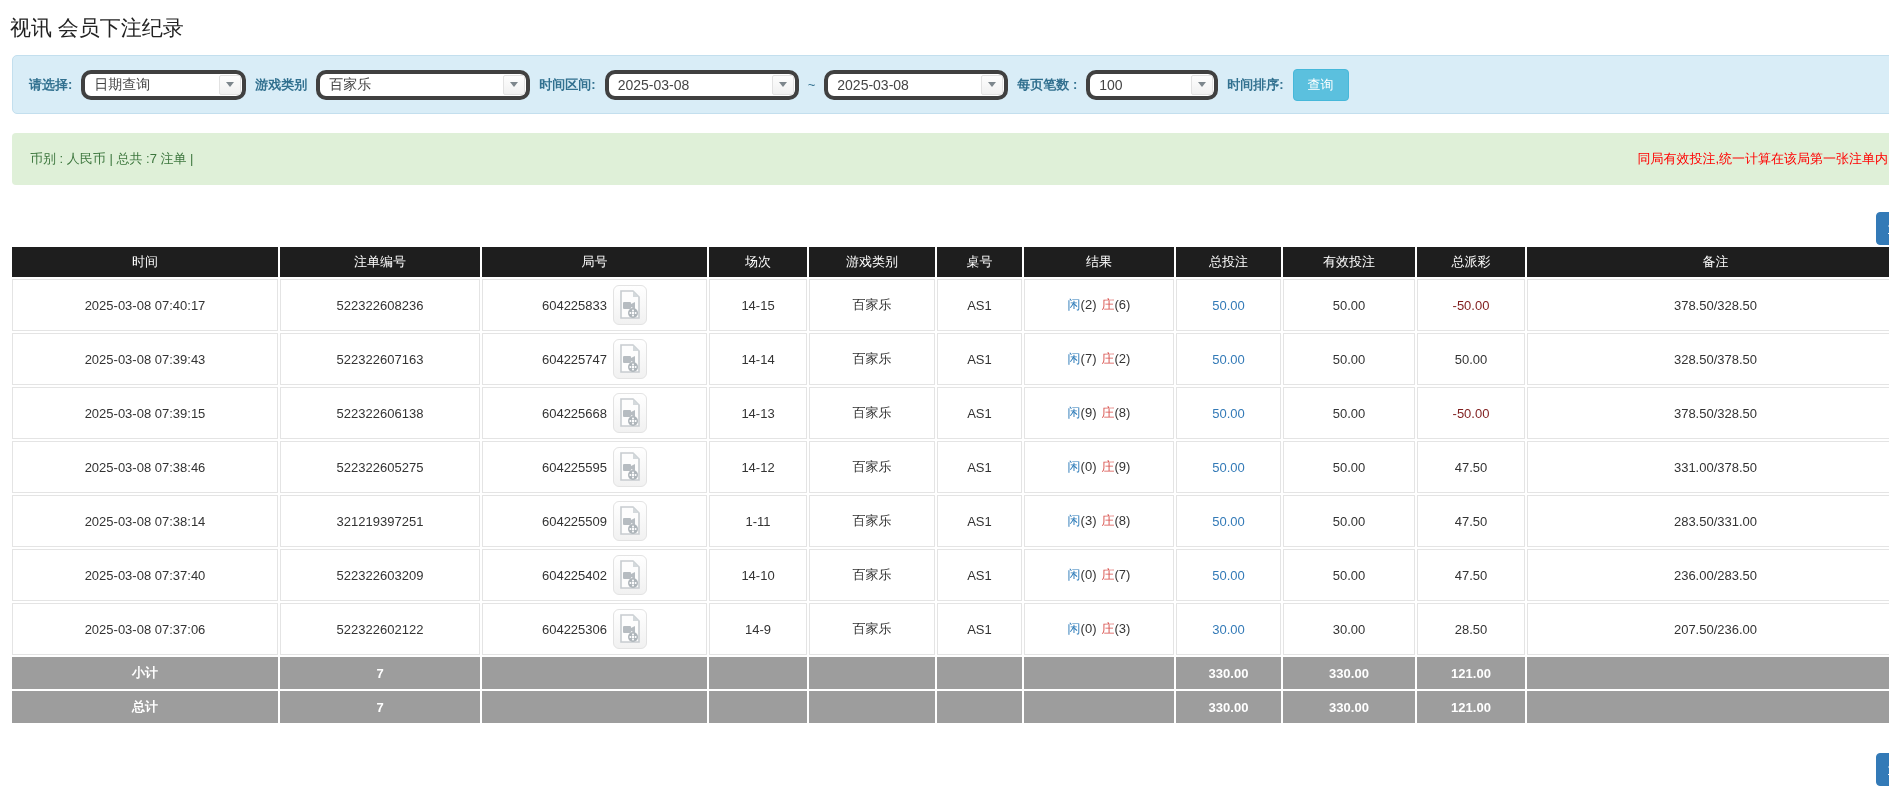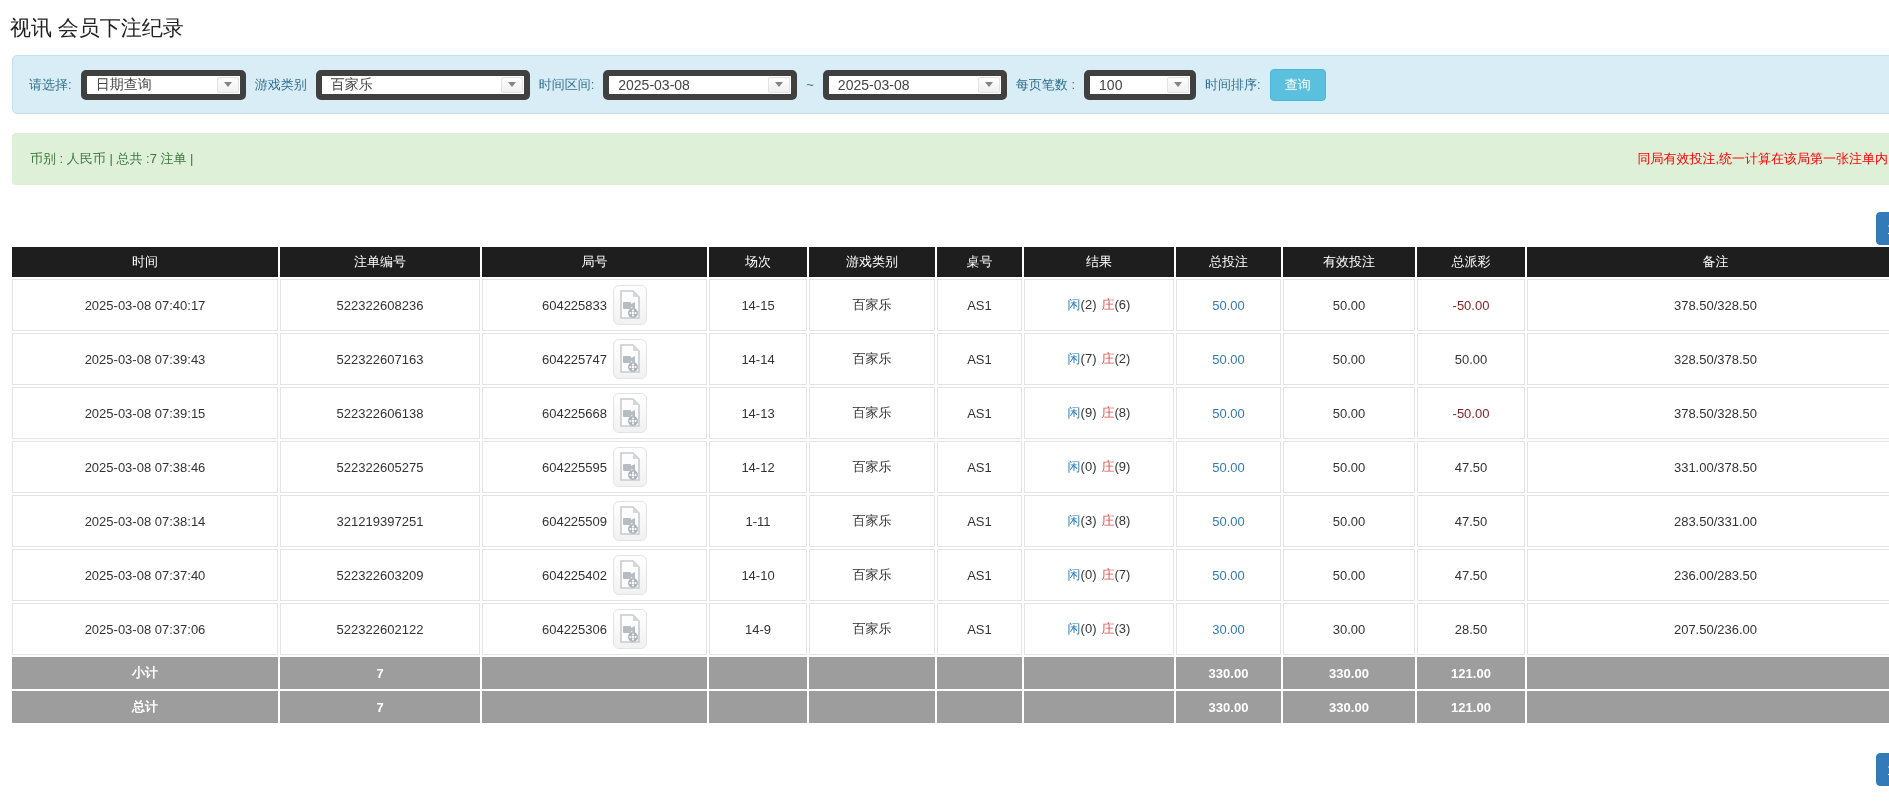--- a/index.html
+++ b/index.html
@@ -9,24 +9,24 @@
     font-size:13px; color:#333;
   }
   .page-title { font-size:21px; font-weight:400; color:#222; margin:14px 0 0 10px; }
 
   
   .filter-panel {
     margin:13px 0 0 12px; height:59px; background:#d9edf7;
     border:1px solid #c3dfee; border-radius:5px;
     display:flex; align-items:center; gap:9px; padding:0 16px; box-sizing:border-box;
   }
-  .f-label { color:#31708f; font-weight:normal; white-space:nowrap; }
+  .f-label { color:#31708f; font-weight:bold; white-space:nowrap; }
   .combo {
     display:inline-flex; height:30px; background:#fff;
-    border:6px solid #404040; border-radius:5px; box-sizing:border-box; align-items:stretch;
+    border:4px solid #404040; border-radius:10px; box-sizing:border-box; align-items:stretch;
   }
   .combo .val { flex:1; display:flex; align-items:center; padding:0 9px; font-size:14px; color:#444; white-space:nowrap; overflow:hidden; }
   .combo .arrow-btn {
     width:22px; margin:1px; border:1px solid #e2e2e2; border-radius:2px;
     background:linear-gradient(#fdfdfd,#f1f1f1); display:flex; align-items:center; justify-content:center;
     cursor:pointer; padding:0;
   }
   .caret { width:0; height:0; border-left:4px solid transparent; border-right:4px solid transparent; border-top:5px solid #7d868c; }
   .tilde { color:#31708f; }
   .search-btn {
@@ -110,21 +110,21 @@
   </div>
   <span class="tilde">~</span>
   <div class="combo" style="width:184px">
     <span class="val">2025-03-08</span>
     <button class="arrow-btn">
         <span class="caret"></span>
       </button>
   </div>
 
   <span class="f-label">每页笔数 :</span>
-  <div class="combo" style="width:112px">
+  <div class="combo" style="width:132px">
     <span class="val">100</span>
     <button class="arrow-btn">
         <span class="caret"></span>
       </button>
   </div>
 
   <span class="f-label">时间排序:</span>
 
   <button class="search-btn">查询</button>
 </div>

